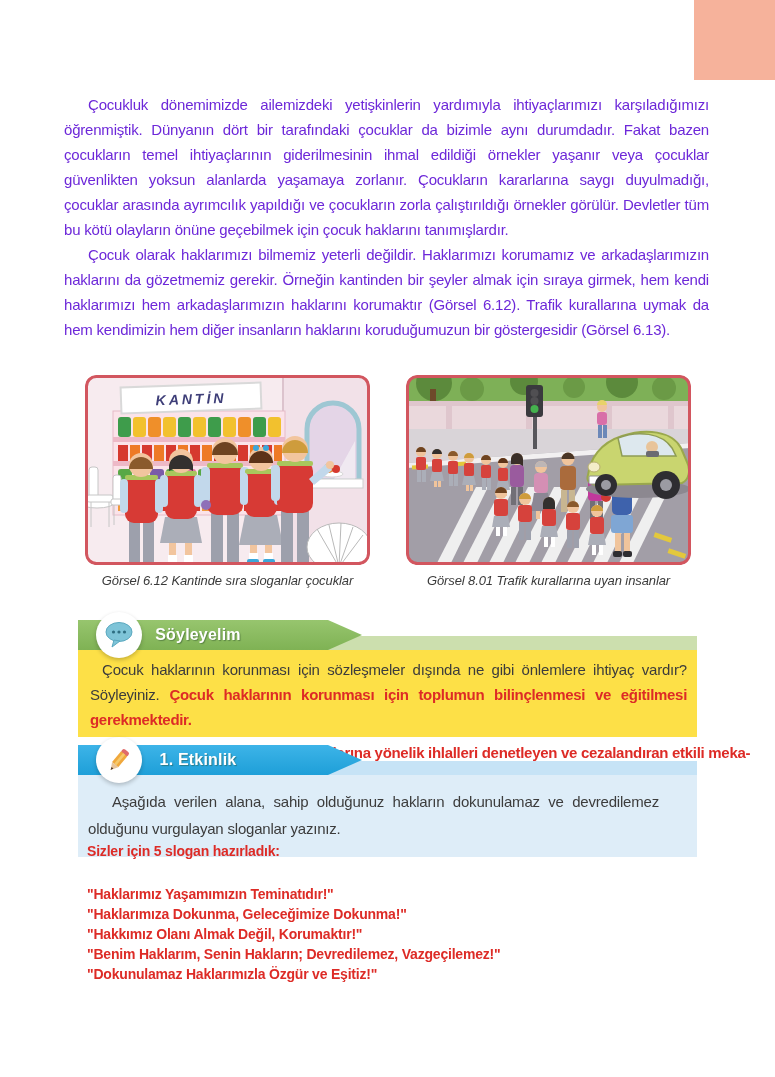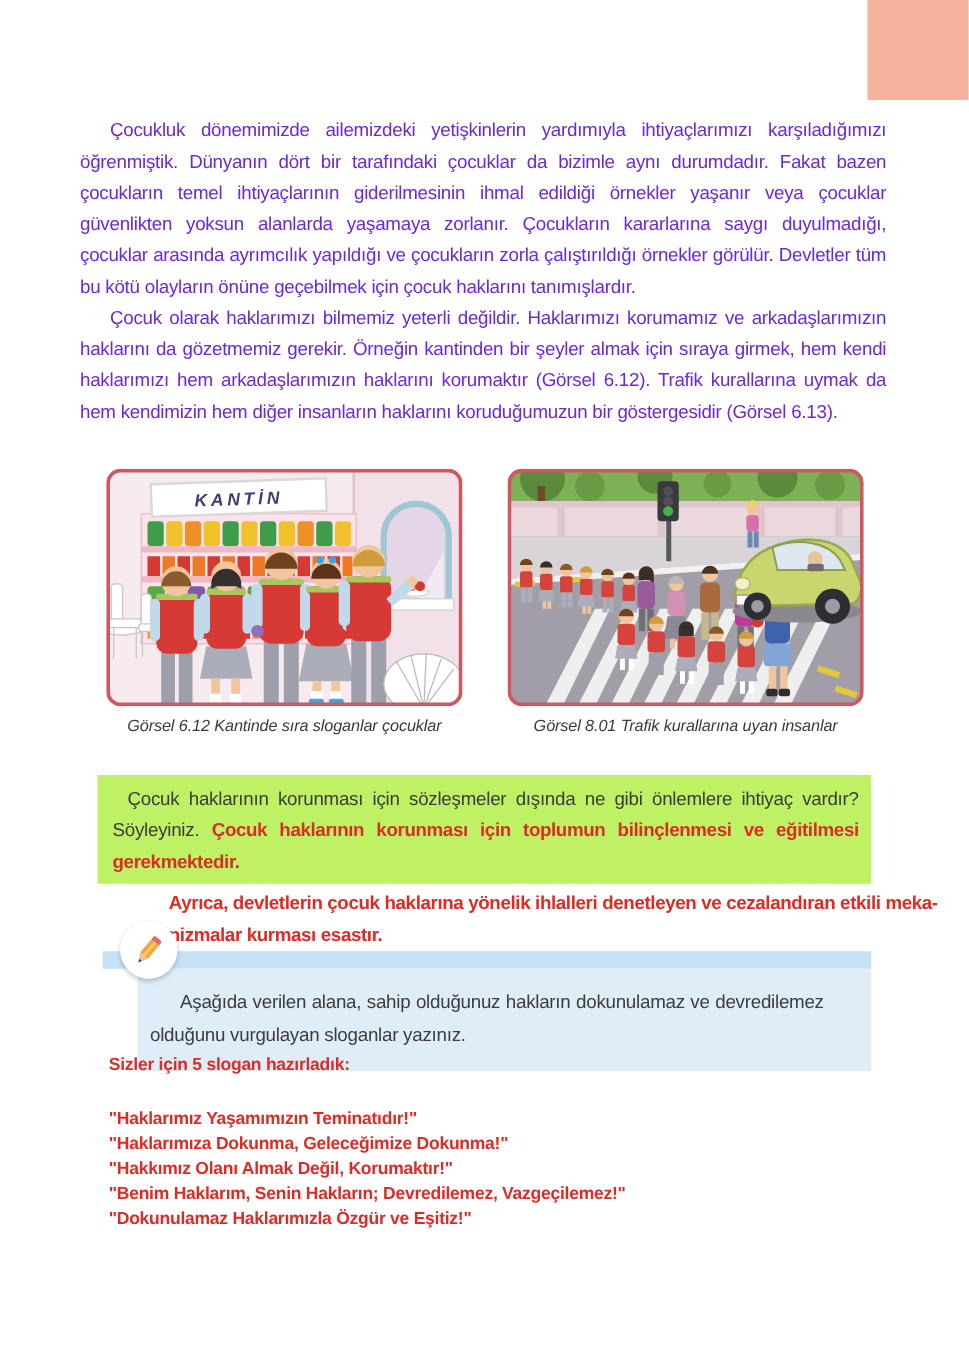--- a/index.html
+++ b/index.html
@@ -31,30 +31,30 @@
   .arrow.green{background:linear-gradient(#97C56E,#7FB254);}
   .arrow.blue{background:linear-gradient(#3DB4E8,#1E9FD8);}
   .banner-title{color:#fff;font-weight:bold;font-size:16px;letter-spacing:0.2px;
                 text-shadow:1px 1px 1px rgba(40,70,40,.45);}
   .icon-circle{position:absolute;left:18px;top:-8px;width:46px;height:46px;background:#fff;
                border-radius:50%;box-shadow:0 2px 4px rgba(0,0,0,.22);
                display:flex;align-items:center;justify-content:center;z-index:2;}
 
   
   .soyleyelim{position:absolute;left:78px;top:620px;width:619px;}
-  .green-box{background:#bef264;padding:7px 10px 5px 12px;min-height:50px;box-sizing:border-box;}
+  .green-box{background:#fde047;padding:7px 10px 5px 12px;min-height:50px;box-sizing:border-box;}
   .q-text{margin:0;font-size:15px;line-height:25px;letter-spacing:-0.2px;text-align:justify;
           color:#3c3c3c;text-indent:12px;}
   .red-ink{color:#DD2B26;font-weight:bold;letter-spacing:-0.3px;}
   .red-cont{margin:3px 0 0 57px;font-size:15px;line-height:26px;}
   .red-cont span{display:block;white-space:nowrap;}
 
   
   .etkinlik{position:absolute;left:78px;top:745px;width:619px;}
-  .blue-box{background:#DEEDF8;padding:13px 38px 15px 10px;box-sizing:border-box;margin-left:32px;}
+  .blue-box{background:#DEEDF8;padding:13px 38px 15px 10px;box-sizing:border-box;}
   .instr{margin:0;font-size:15px;line-height:27px;letter-spacing:-0.2px;text-align:justify;
          text-indent:24px;color:#3c3c3c;}
 
   
   .slogans{position:absolute;left:87px;top:842px;color:#DD2B26;font-weight:bold;
            font-size:14px;letter-spacing:-0.2px;}
   .slogan-intro{margin:0 0 24px 0;line-height:18px;}
   .slogan-list{margin:0;padding:0;list-style:none;}
   .slogan-list li{line-height:20px;white-space:nowrap;}
 </style>
@@ -478,35 +478,53 @@
       <rect x="1.5" y="1.5" width="282" height="187" rx="10" fill="none" stroke="#D2565F" stroke-width="3"></rect>
     </svg>
     <figcaption>
       <span class="cap-label">Görsel  8.01</span>
       <span>Trafik kurallarına uyan insanlar</span>
     </figcaption>
   </figure>
 </div>
 
 <section class="soyleyelim">
+  <div class="banner">
+    <div class="band green"></div>
+    <div class="arrow green">
+      <span class="banner-title">Söyleyelim</span>
+    </div>
+    <div class="icon-circle">
+      <svg width="30" height="28" viewBox="0 0 30 28">
+        <ellipse cx="15" cy="11" rx="13" ry="9.5" fill="#7EC4D8" stroke="#5AA8BF"></ellipse>
+        <path d="M10 19 l-2 7 l8 -6 z" fill="#7EC4D8" stroke="#5AA8BF"></path>
+        <circle cx="9.5" cy="11" r="1.6" fill="#2E6E82"></circle>
+        <circle cx="15" cy="11" r="1.6" fill="#2E6E82"></circle>
+        <circle cx="20.5" cy="11" r="1.6" fill="#2E6E82"></circle>
+      </svg>
+    </div>
+  </div>
   <div class="green-box">
     <p class="q-text"><span>Çocuk haklarının korunması için sözleşmeler dışında ne gibi önlemlere ihtiyaç vardır?</span>
       <span>Söyleyiniz.</span>
       <span class="red-ink">Çocuk haklarının korunması için toplumun bilinçlenmesi ve eğitilmesi gerekmektedir.</span>
     </p>
   </div>
   <div class="red-cont red-ink">
     <span>Ayrıca, devletlerin çocuk haklarına yönelik ihlalleri denetleyen ve cezalandıran etkili meka-</span>
     <span>nizmalar kurması esastır.</span>
   </div>
 </section>
 
 <section class="etkinlik">
   <div class="banner">
     <div class="band blue"></div>
+    <div class="arrow blue">
+      <span class="banner-title">1. Etkinlik</span>
+    </div>
     <div class="icon-circle">
       <svg width="28" height="28" viewBox="0 0 28 28">
         <g transform="rotate(40 14 14)">
           <rect x="10" y="2" width="8" height="5" rx="2" fill="#E06A6A"></rect>
           <rect x="10" y="6" width="8" height="14" fill="#F0A83C"></rect>
           <rect x="12.7" y="6" width="2.6" height="14" fill="#F6C96B"></rect>
           <polygon points="10,20 18,20 14,27" fill="#E8C49A"></polygon>
           <polygon points="12.8,24.2 15.2,24.2 14,27" fill="#4A3525"></polygon>
         </g>
       </svg>

